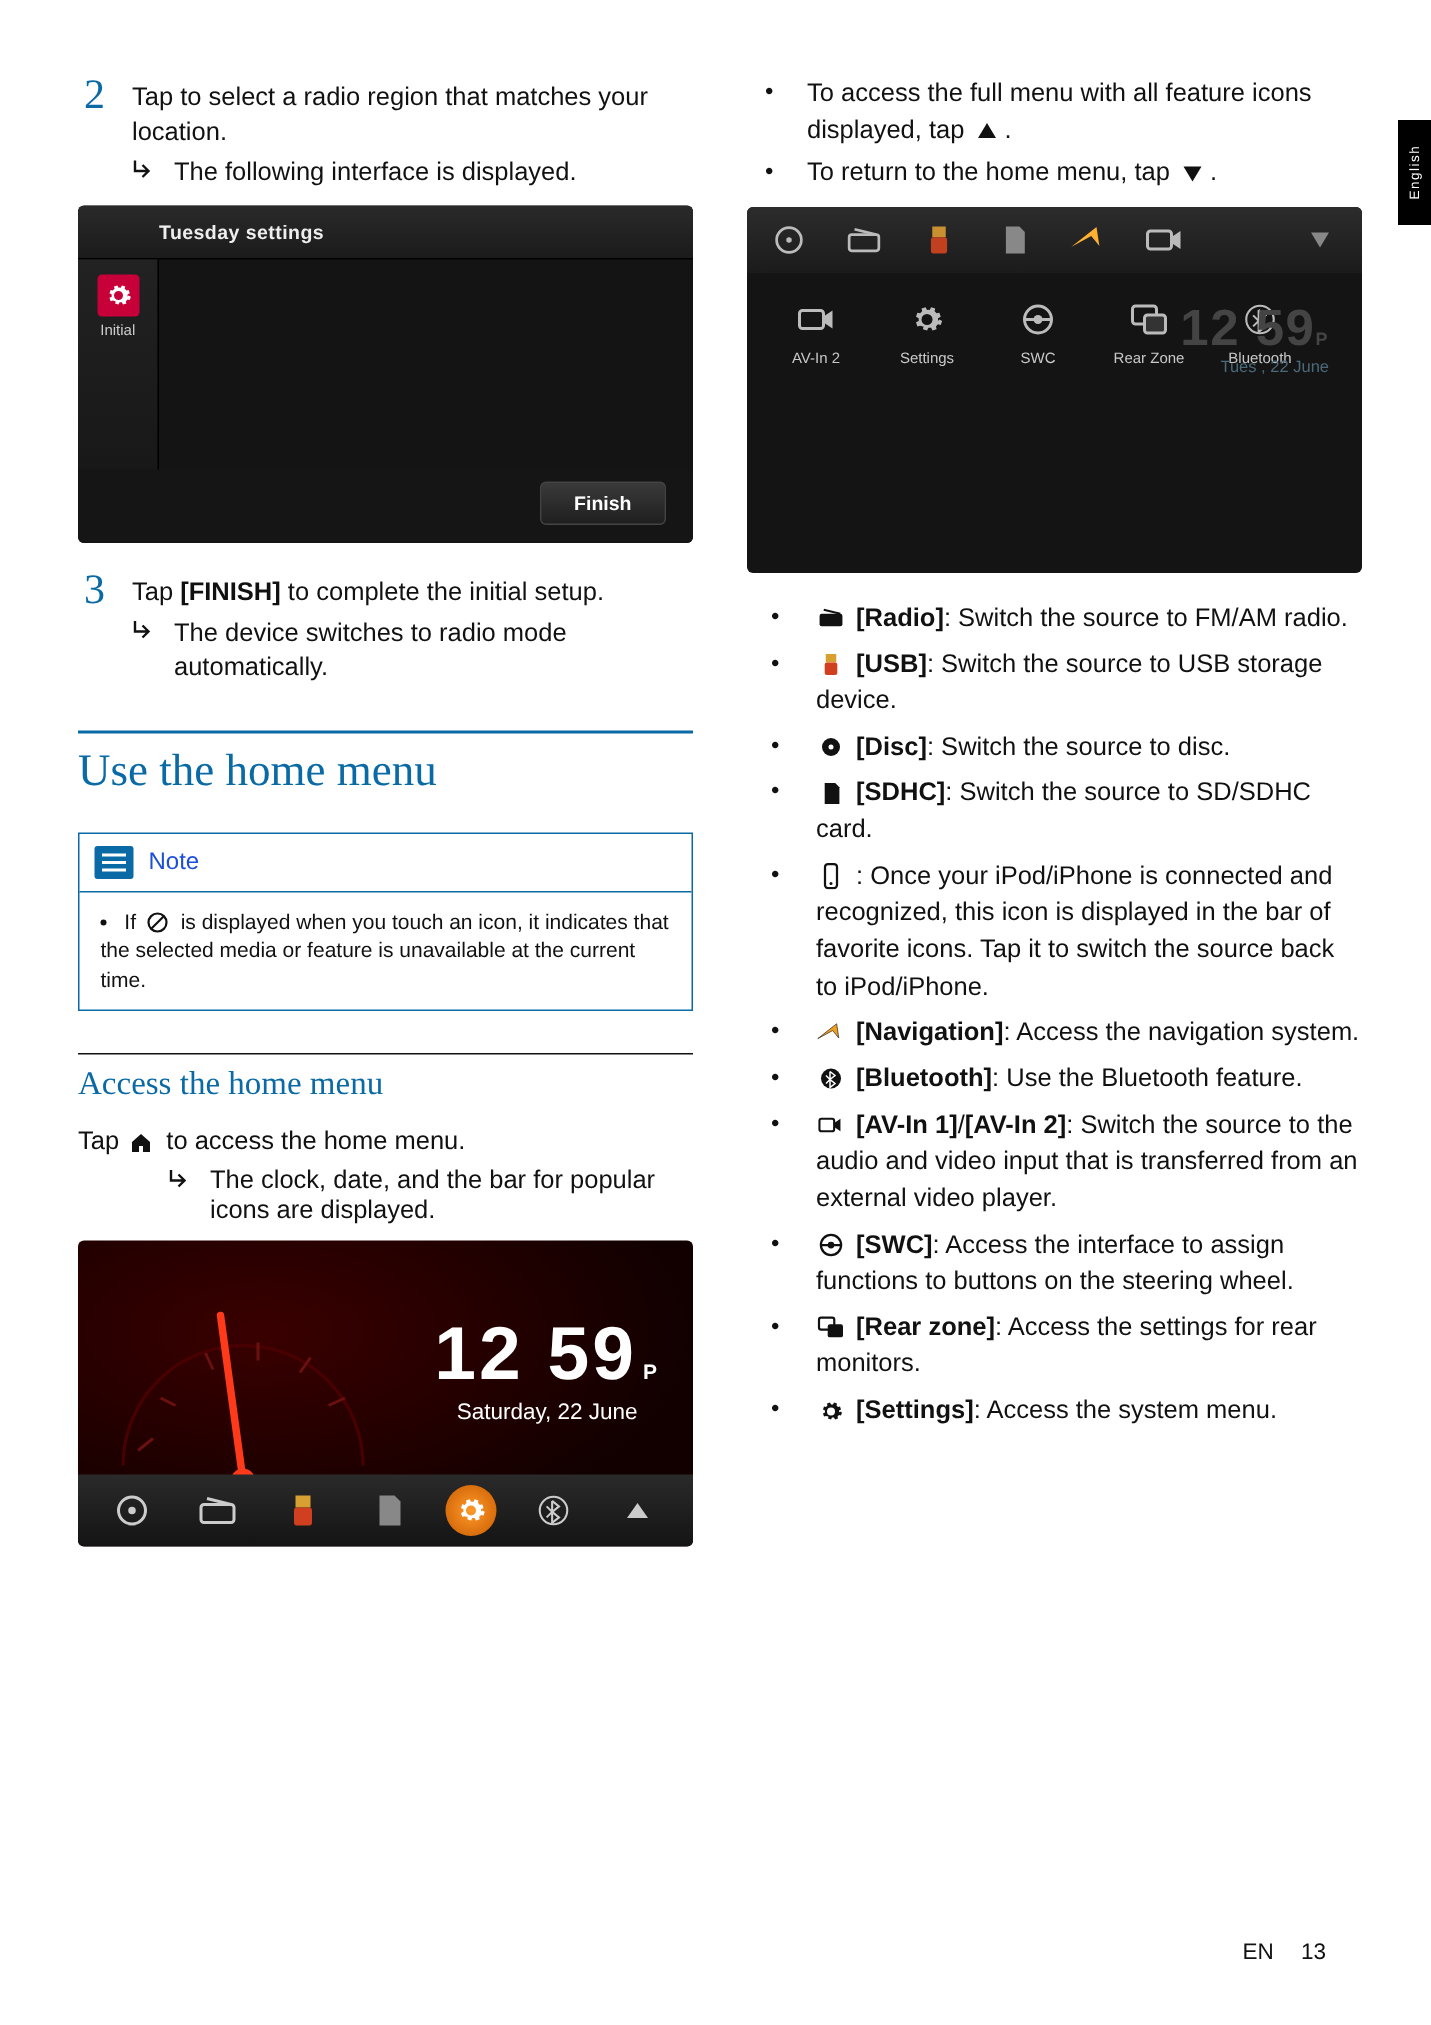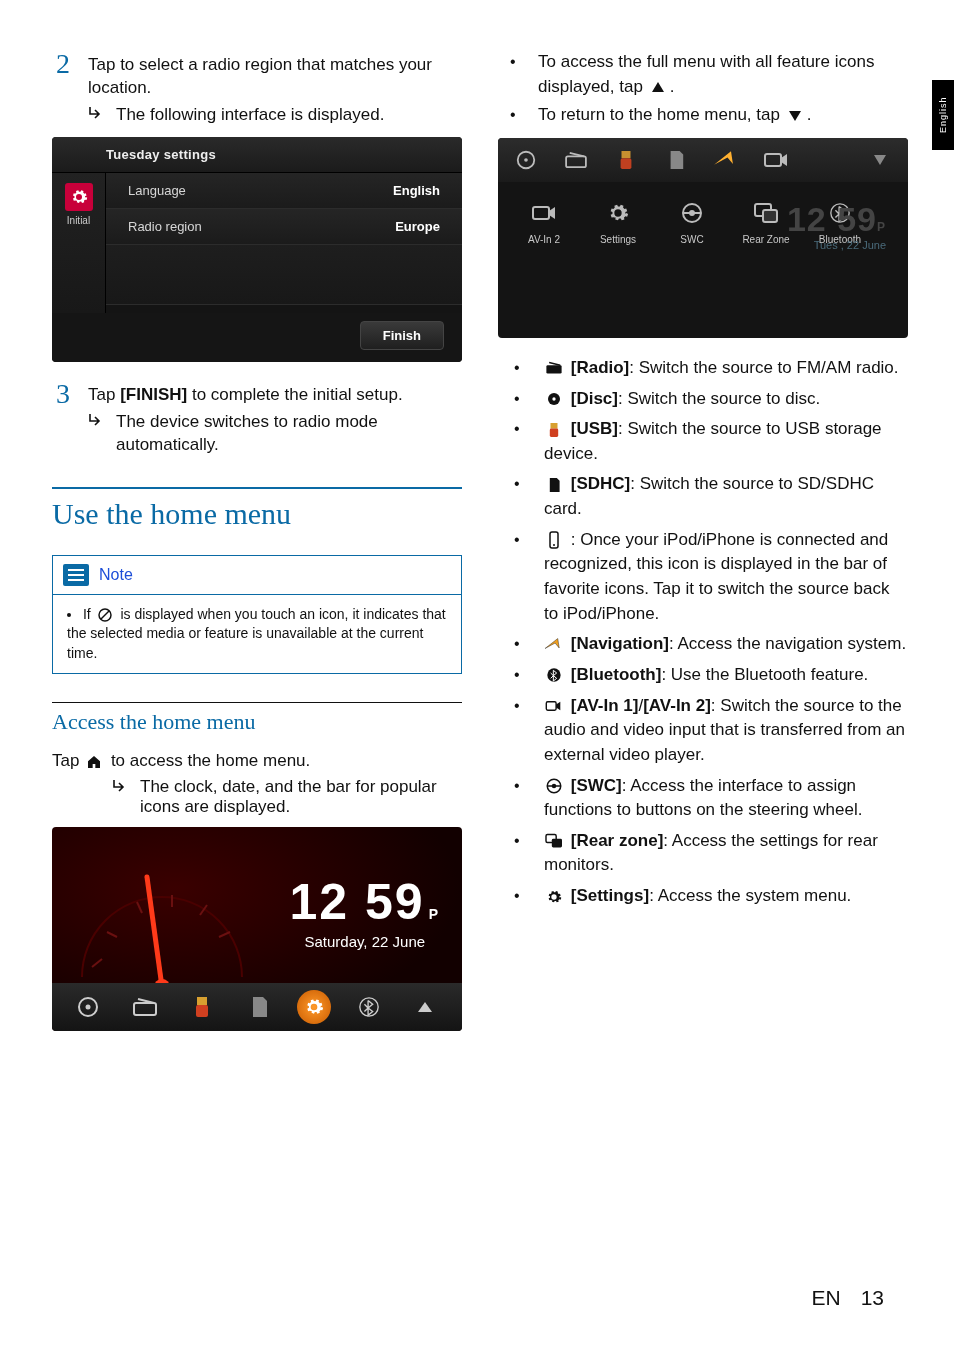--- a/index.html
+++ b/index.html
@@ -46,42 +46,42 @@
   .fig2 { background: radial-gradient(ellipse at 30% 30%, #3a0000, #120000 70%); height: 204px; position: relative; color:#fff; }
   .fig2-gauge { position:absolute; left:10px; top:10px; width:190px; height:160px; }
   .fig2-clock { position:absolute; right:22px; top:46px; text-align:center; }
   .fig2-time { font-family: "Arial Black", Arial, sans-serif; font-size:50px; letter-spacing:2px; font-weight:900; }
   .fig2-time .pm { font-size:14px; vertical-align: baseline; margin-left:4px; }
   .fig2-date { font-size:15px; margin-top:2px; }
   .fig2-bar { position:absolute; left:0; right:0; bottom:0; height:48px; background:linear-gradient(#2a2a2a,#141414); display:flex; align-items:center; justify-content:space-around; padding:0 8px; }
   .bar-icon { width:38px; height:32px; display:flex; align-items:center; justify-content:center; color:#c8c8c8; }
   .bar-icon.hl { background: radial-gradient(circle,#ff9a2a,#c85a00); border-radius:50%; width:34px; height:34px; color:#fff; }
   
-  .fig3 { background:#141414; height:200px; position:relative; color:#b8b8b8; font-size:10px; }
+  .fig3 { background:#141414; height:244px; position:relative; color:#b8b8b8; font-size:10px; }
   .fig3-top { height:44px; background:linear-gradient(#2c2c2c,#1b1b1b); display:flex; align-items:center; gap:22px; padding:0 14px; }
   .fig3-top .ic { width:28px; height:28px; display:flex; align-items:center; justify-content:center; }
   .fig3-top .ic.nav { color:#ffb030; }
   .fig3-top .tri { margin-left:auto; }
   .fig3-grid { position:absolute; left:0; right:0; top:58px; display:flex; gap:18px; padding:0 18px; }
   .fig3-cell { width:56px; text-align:center; }
   .fig3-cell .cic { height:34px; display:flex; align-items:center; justify-content:center; color:#ddd; }
   .fig3-cell .lbl { font-size:10px; color:#c8c8c8; margin-top:4px; }
   .fig3-clock { position:absolute; right:22px; top:62px; text-align:right; }
   .fig3-clock .t { font-family:"Arial Black",Arial,sans-serif; font-size:34px; color:#444; letter-spacing:1px; font-weight:900; }
   .fig3-clock .d { font-size:11px; color:#4a6a7a; }
   
   .bul { list-style: none; padding-left: 34px; }
   .bul > li { position: relative; line-height: 1.45; margin-bottom: 4px; padding-left: 6px; }
   .bul > li::before { content: "•"; position: absolute; left: -22px; top: 0; font-size: 16px; }
   .subul { list-style: none; padding-left: 44px; margin-top: 8px; }
   .subul > li { position: relative; line-height: 1.45; margin-bottom: 6px; padding-left: 2px; }
   .subul > li::before { content: "•"; position: absolute; left: -28px; top: 0; font-size: 16px; }
   .inline-icon { display:inline-flex; width:20px; height:16px; vertical-align:middle; align-items:center; justify-content:center; margin-right:2px; }
   b { font-weight: 700; }
-  .footer { position: absolute; bottom: 40px; right: 70px; font-size: 21px; }
+  .footer { position: absolute; bottom: 40px; right: 70px; font-size: 15px; }
   .footer .en { margin-right: 14px; }
   
   svg { display:block; }
 </style>
 </head>
 <body>
 
 <div class="page">
   <div class="side-tab">English</div>
 
@@ -107,31 +107,20 @@
       <div class="figure fig1">
         <div class="fig1-title">Tuesday settings</div>
         <div class="fig1-body">
           <div class="fig1-side">
             <div class="gear-chip">
               <svg width="18" height="18" viewBox="0 0 24 24">
                   <path fill="#fff" d="M12 8a4 4 0 100 8 4 4 0 000-8zm9 4l2 1-1 3-2-.5a8 8 0 01-1.5 1.5l.5 2-3 1-1-2a8 8 0 01-2 0l-1 2-3-1 .5-2A8 8 0 017 16.5L5 17l-1-3 2-1a8 8 0 010-2l-2-1 1-3 2 .5A8 8 0 018.5 6L8 4l3-1 1 2a8 8 0 012 0l1-2 3 1-.5 2A8 8 0 0119 7.5l2-.5 1 3-2 1a8 8 0 010 2z"></path>
                 </svg>
             </div>
             <div class="fig1-side-label">Initial</div>
-          </div>
-          <div class="fig1-rows">
-            <div class="fig1-row">
-              <span>Language</span>
-              <span>English</span>
-            </div>
-            <div class="fig1-row">
-              <span>Radio region</span>
-              <span>Europe</span>
-            </div>
-            <div class="fig1-empty"></div>
           </div>
         </div>
         <div class="fig1-footer">
           <div class="fig1-btn">Finish</div>
         </div>
       </div>
 
       <div class="step">
         <div class="step-num">3</div>
         <div class="step-body">
@@ -373,31 +362,31 @@
       </div>
 
       <ul class="subul">
         <li><span class="inline-icon">
               <svg width="18" height="14" viewBox="0 0 26 20">
                 <rect x="2" y="6" width="22" height="12" rx="2" fill="#111"></rect>
                 <line x1="6" y1="2" x2="22" y2="6" stroke="#111" stroke-width="2"></line>
               </svg>
             </span> <b>[Radio]</b><span>: Switch the source to FM/AM radio.</span></li>
         <li><span class="inline-icon">
+              <svg width="14" height="18" viewBox="0 0 20 24">
+                <rect x="5" y="2" width="10" height="8" fill="#d8a030"></rect>
+                <rect x="4" y="10" width="12" height="12" rx="2" fill="#d04020"></rect>
+              </svg>
+            </span> <b>[USB]</b><span>: Switch the source to USB storage device.</span></li>
+        <li><span class="inline-icon">
               <svg width="16" height="16" viewBox="0 0 24 24">
                 <circle cx="12" cy="12" r="9" fill="#111"></circle>
                 <circle cx="12" cy="12" r="2.5" fill="#fff"></circle>
               </svg>
             </span> <b>[Disc]</b><span>: Switch the source to disc.</span></li>
-        <li><span class="inline-icon">
-              <svg width="14" height="18" viewBox="0 0 20 24">
-                <rect x="5" y="2" width="10" height="8" fill="#d8a030"></rect>
-                <rect x="4" y="10" width="12" height="12" rx="2" fill="#d04020"></rect>
-              </svg>
-            </span> <b>[USB]</b><span>: Switch the source to USB storage device.</span></li>
         <li><span class="inline-icon">
               <svg width="14" height="18" viewBox="0 0 20 24">
                 <path d="M4 2 H14 L18 6 V22 H4 Z" fill="#111"></path>
               </svg>
             </span> <b>[SDHC]</b><span>: Switch the source to SD/SDHC card.</span></li>
         <li><span class="inline-icon">
               <svg width="12" height="18" viewBox="0 0 12 18">
                 <rect x="2" y="1" width="8" height="16" rx="2" fill="none" stroke="#111" stroke-width="1.5"></rect>
                 <circle cx="6" cy="14" r="1" fill="#111"></circle>
               </svg>

